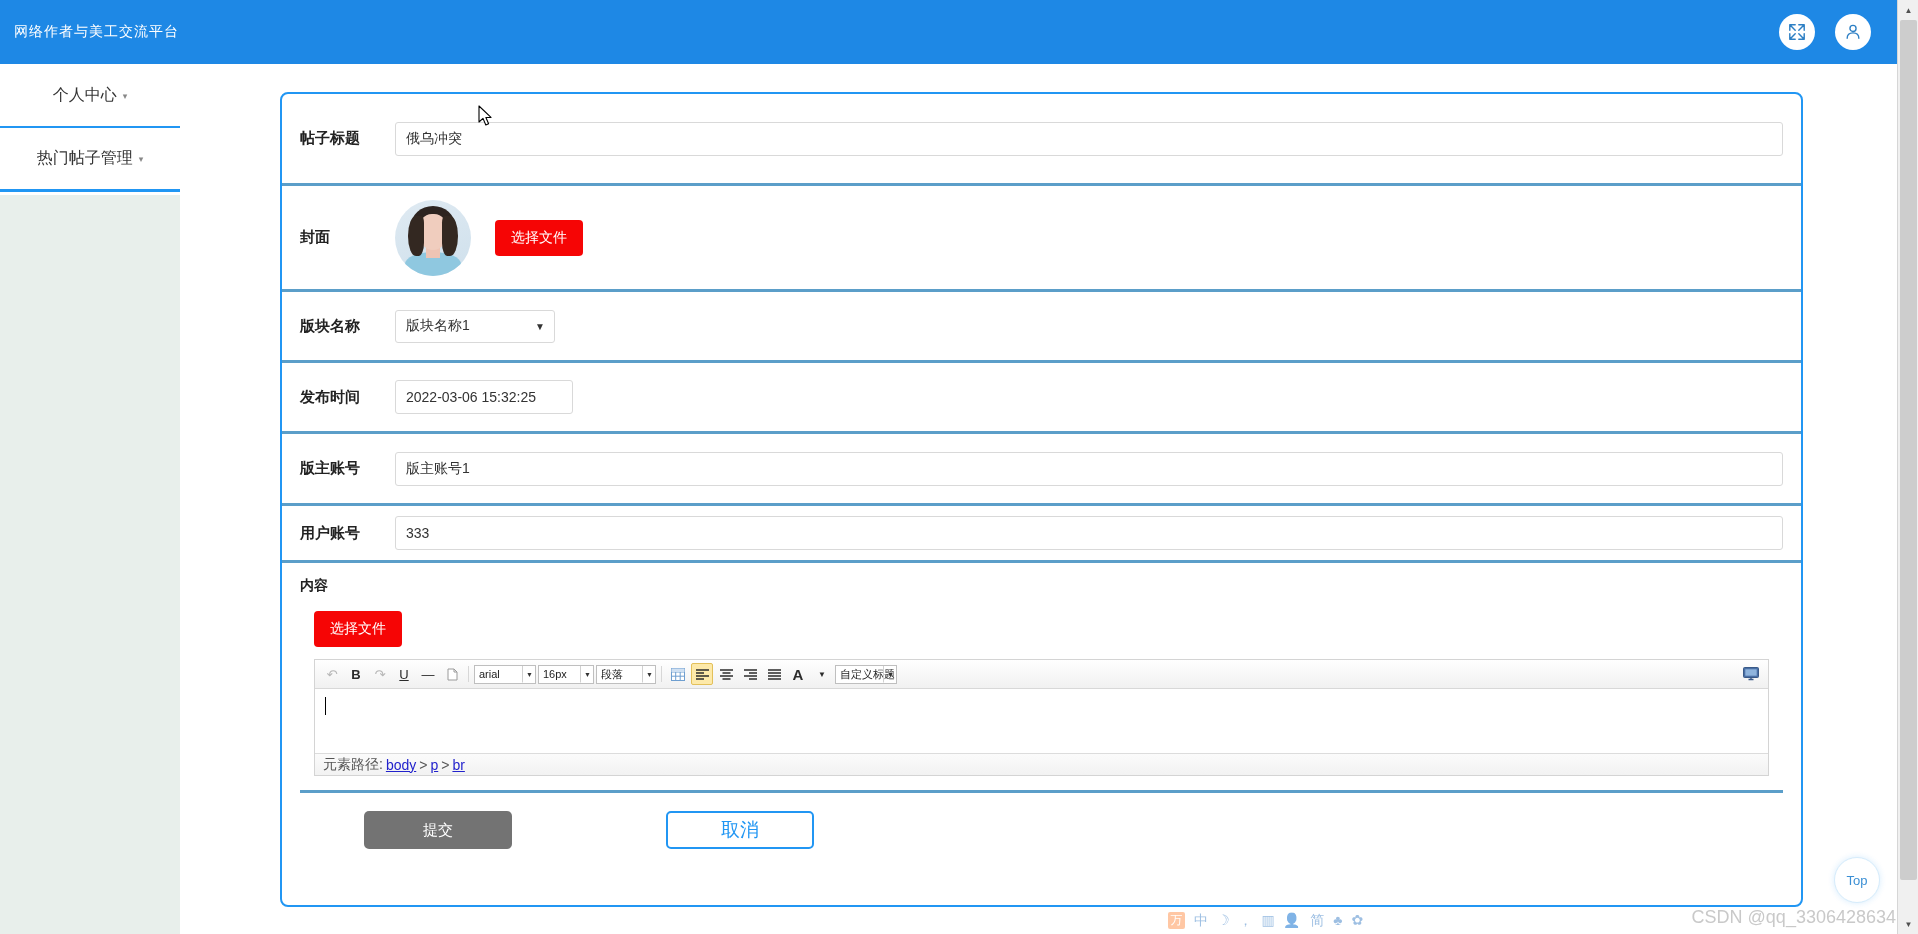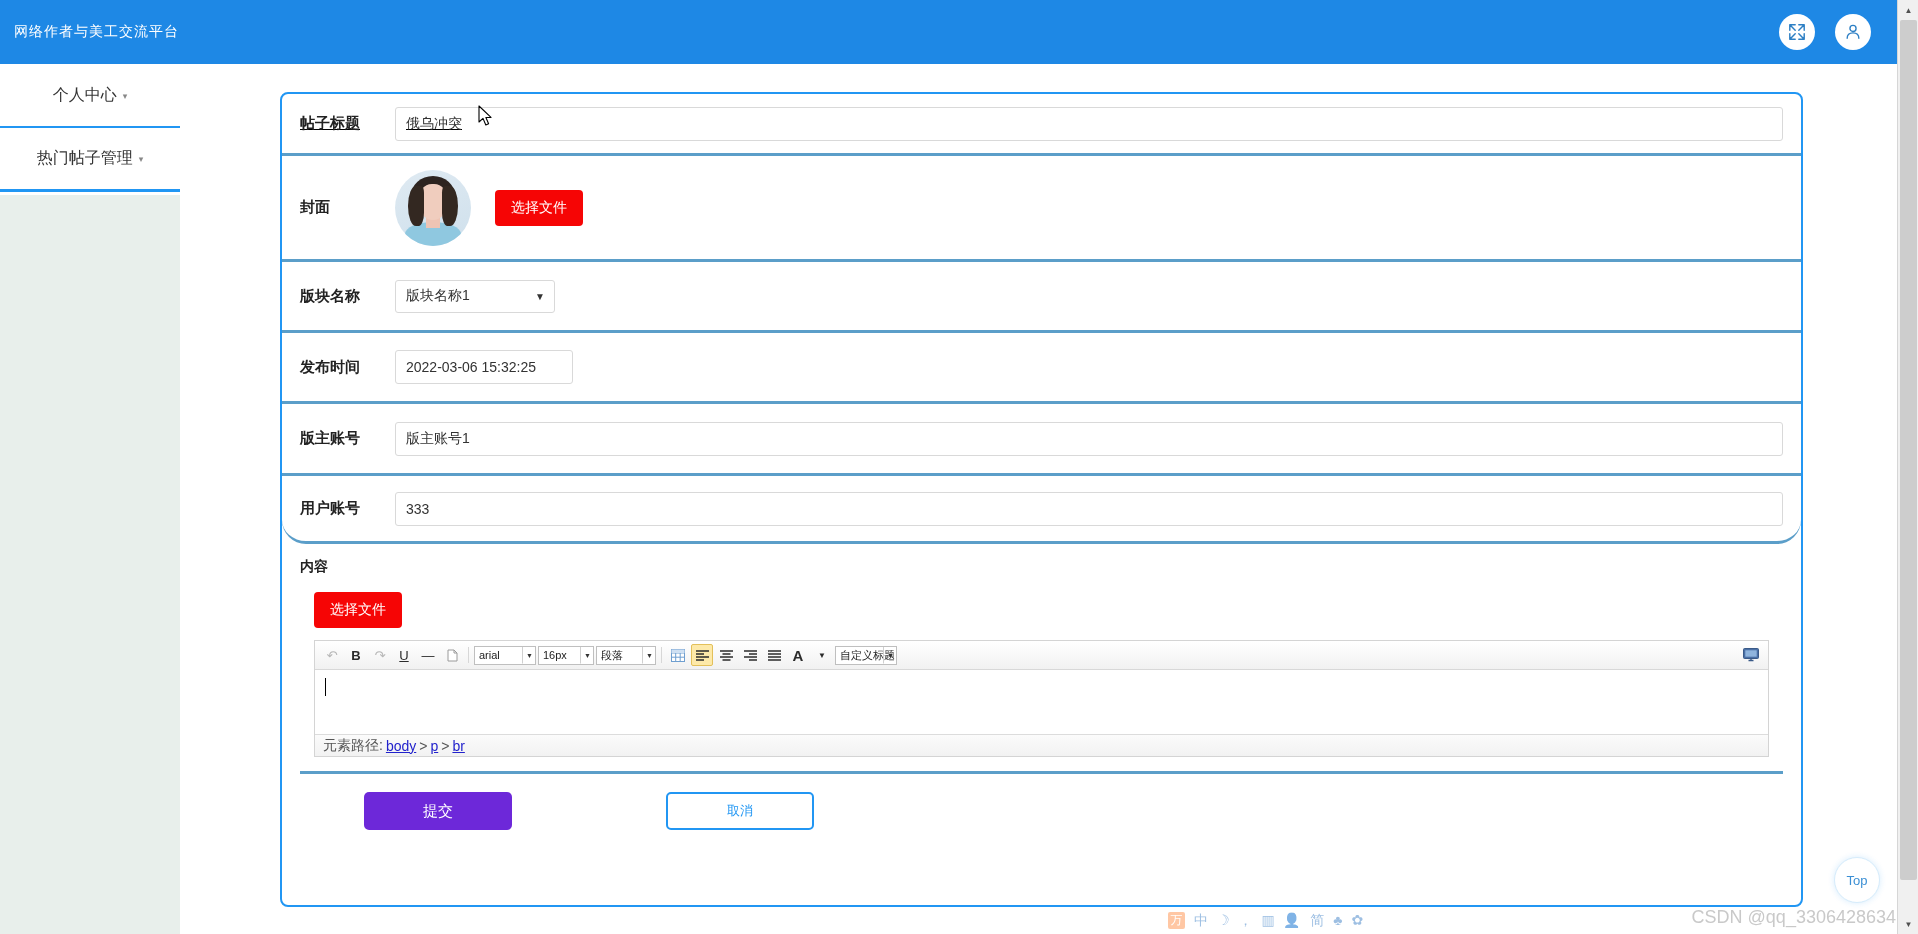--- a/index.html
+++ b/index.html
@@ -84,26 +84,26 @@
     z-index: 5;
   }
 
   .form-row {
     display: flex;
     align-items: center;
     border-bottom: 3px solid #5b9ec9;
     padding: 0 18px;
     position: relative;
   }
-  .row-title   { height: 62px; text-decoration: underline; }
+  .row-title   { height: 92px; }
   .row-cover   { height: 106px; }
   .row-section { height: 71px; }
   .row-time    { height: 71px; }
   .row-master  { height: 72px; }
-  .row-user    { height: 68px; border-radius: 24px; }
+  .row-user    { height: 57px; }
 
   .flabel {
     width: 95px;
     flex: 0 0 95px;
     font-size: 15px;
     font-weight: bold;
     color: #222222;
     white-space: nowrap;
   }
   .finput {
@@ -308,35 +308,35 @@
     margin: 14px 18px 0 18px;
   }
   .actions {
     display: flex;
     align-items: center;
     padding: 18px 0 0 82px;
     gap: 154px;
   }
   .btn-submit {
     width: 148px; height: 38px;
-    background: #6d28d9;
+    background: #737373;
     color: #ffffff;
     border: none;
     border-radius: 5px;
     font-size: 15px;
     cursor: pointer;
     font-family: "Liberation Sans", sans-serif;
   }
   .btn-cancel {
     width: 148px; height: 38px;
     background: #ffffff;
     color: #2196f3;
     border: 2px solid #2196f3;
     border-radius: 5px;
-    font-size: 13px;
+    font-size: 19px;
     cursor: pointer;
     font-family: "Liberation Sans", sans-serif;
   }
 
   
   .top-btn {
     position: absolute;
     right: 38px; bottom: 31px;
     width: 46px; height: 46px;
     border-radius: 50%;

